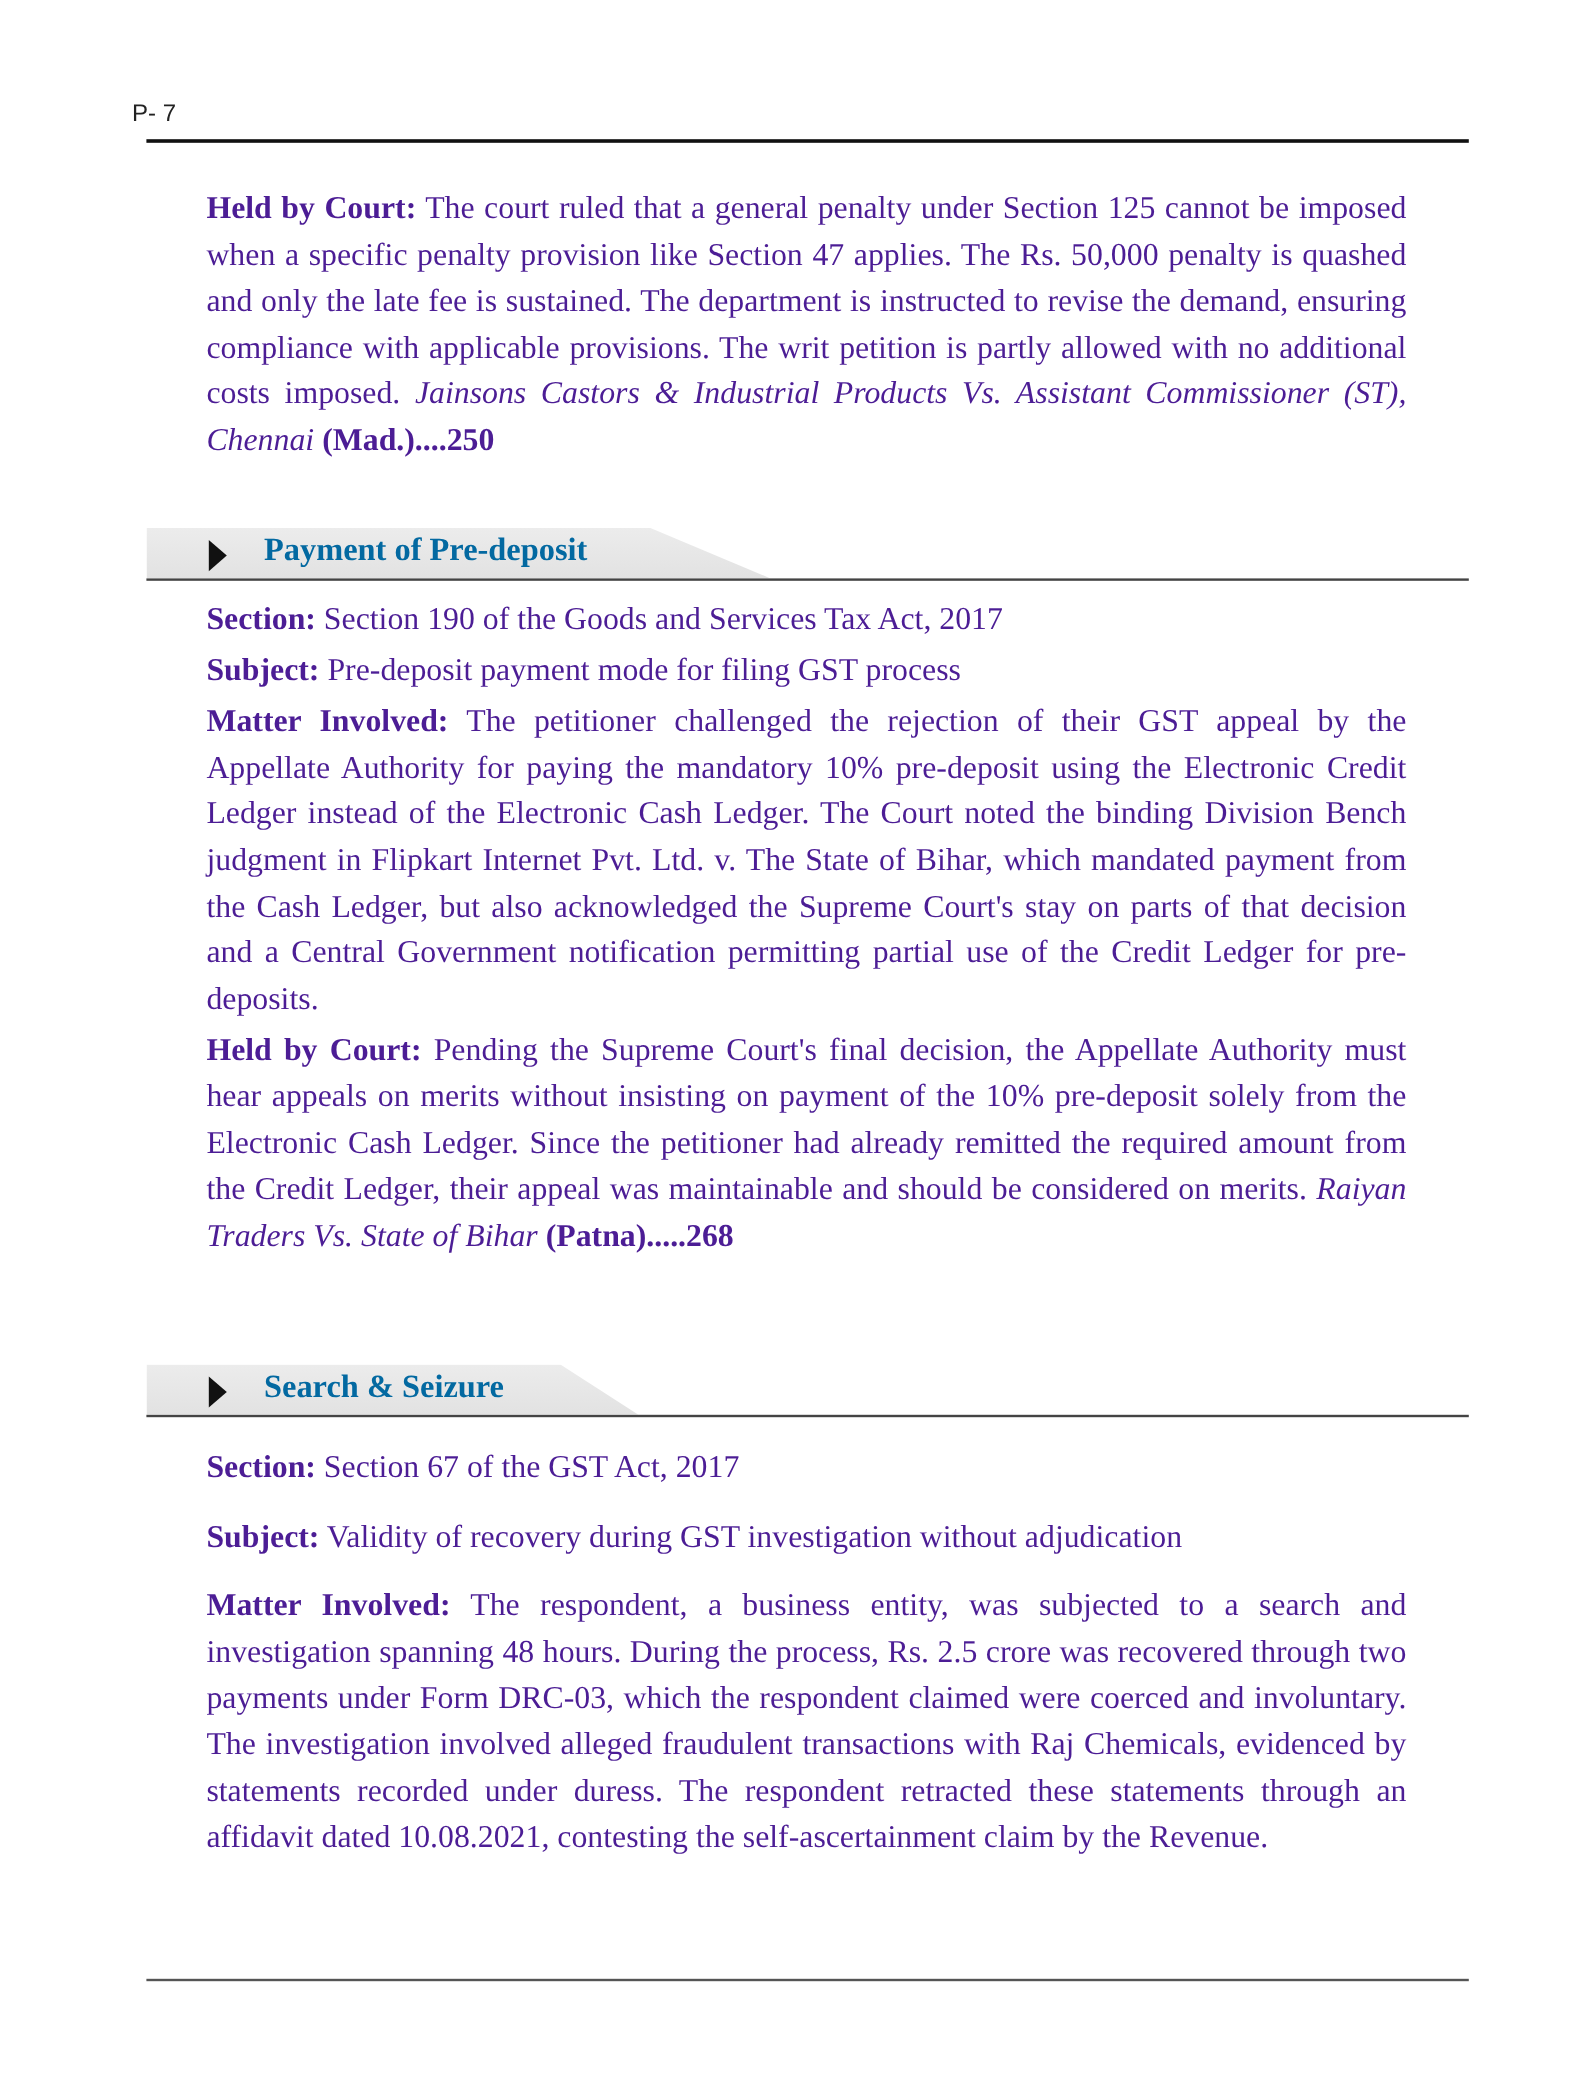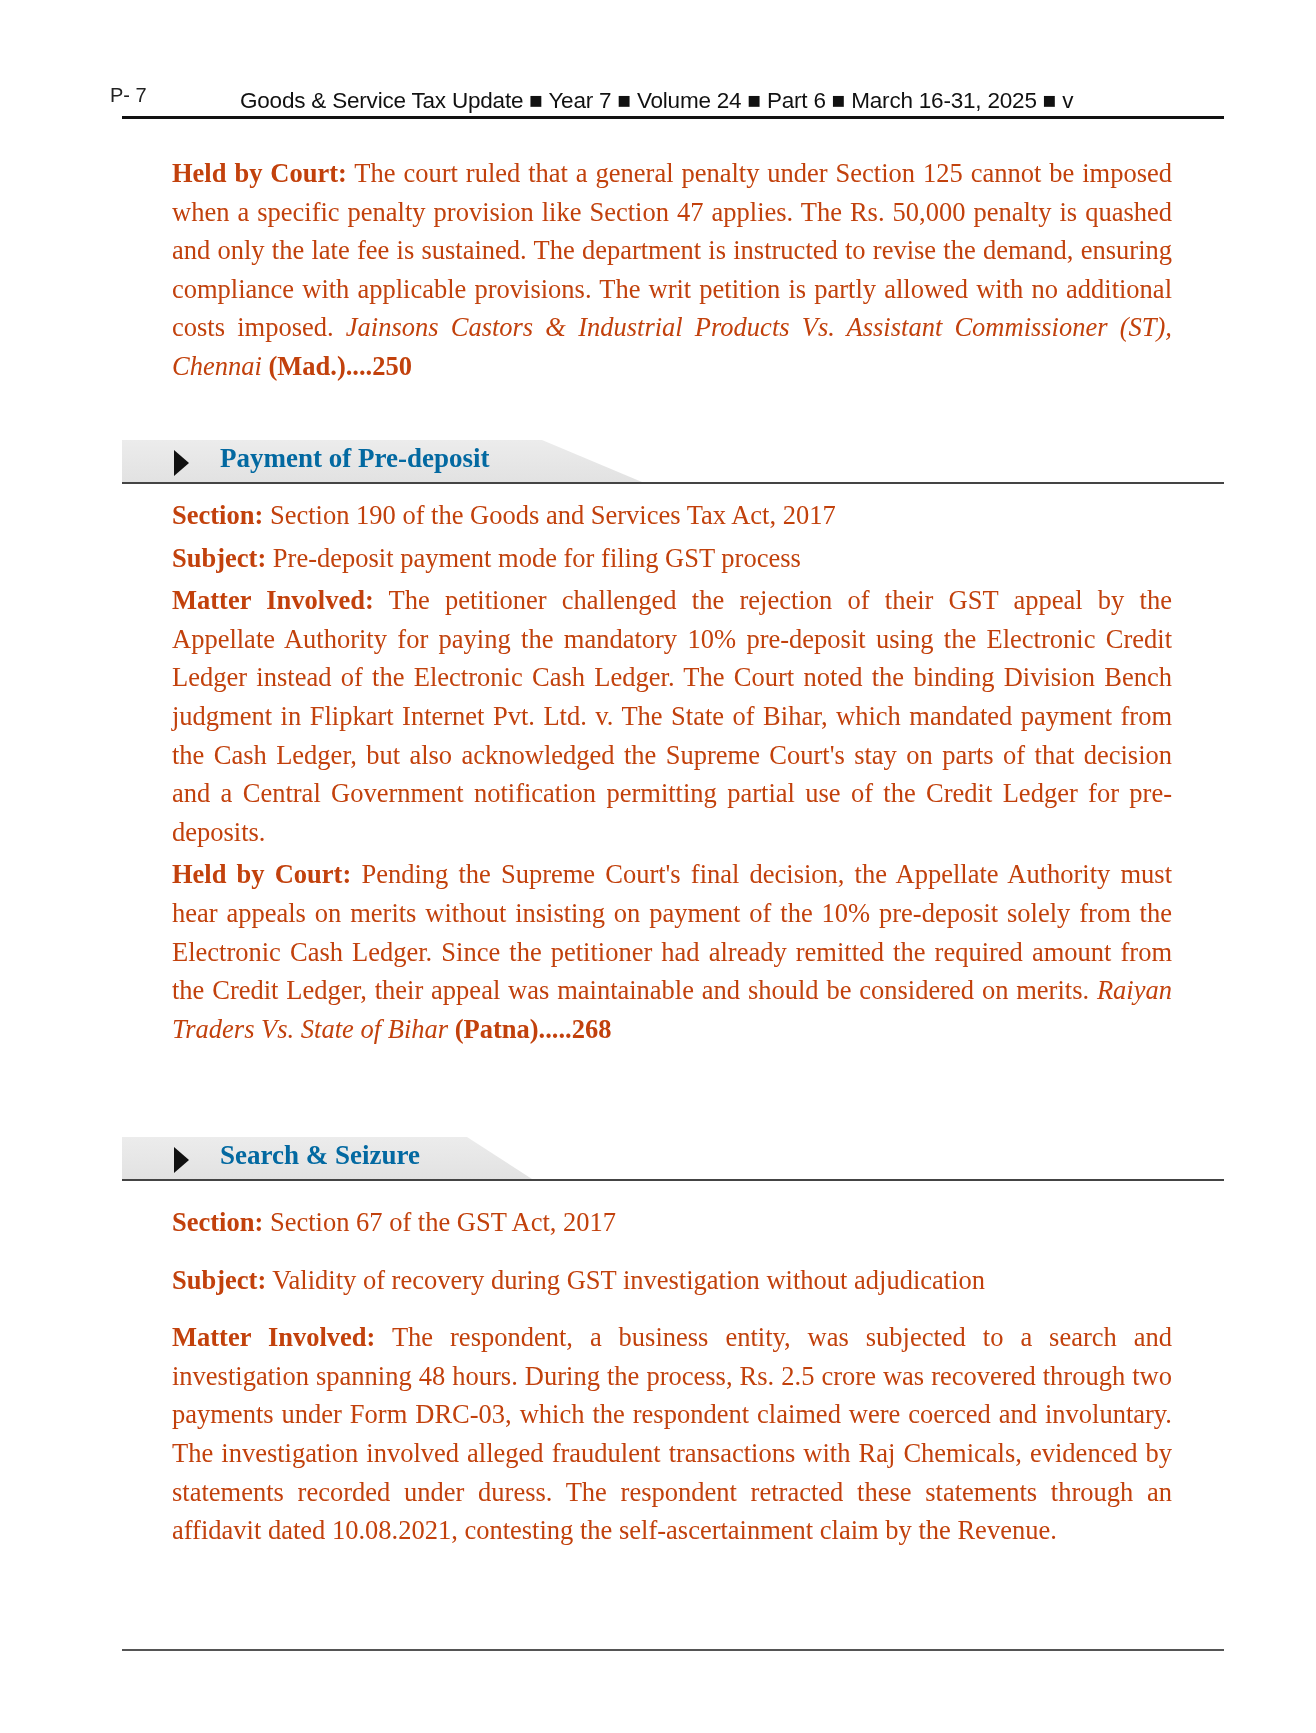--- a/index.html
+++ b/index.html
@@ -1,39 +1,38 @@
 <!DOCTYPE html>
 <html><head>
 <meta charset="utf-8">
 <style>
   html, body { margin: 0; padding: 0; background: #ffffff; }
   body { width: 1316px; height: 1733px; position: relative; overflow: hidden; color: #111; }
   .header { position: absolute; left: 110px; top: 82px; width: 1102px; height: 40px; }
   .page-num { position: absolute; left: 0; top: 2px; font-family: "Liberation Sans", sans-serif; font-size: 20px; color: #222; }
   .running-head { position: absolute; left: 130px; top: 6px; font-family: "Liberation Sans", sans-serif; font-size: 22.5px; color: #111; white-space: nowrap; letter-spacing: -0.2px; }
   .header-rule { position: absolute; left: 122px; top: 116px; width: 1102px; height: 3px; background: #111; }
-  .content { position: absolute; left: 172px; width: 1000px; font-family: "Liberation Serif", serif; font-size: 26.5px; line-height: 38.6px; color: #c2410c; text-align: justify; }
+  .content { position: absolute; left: 172px; width: 1000px; font-family: "Liberation Serif", serif; font-size: 26.5px; line-height: 38.6px; color: #4c1d95; text-align: justify; }
   .content p { margin: 0; }
   .b { font-weight: bold; }
   .i { font-style: italic; }
   .sec-head { position: absolute; left: 122px; width: 1102px; height: 44px; }
   .sec-band { position: absolute; left: 0; top: 0; height: 42px; background: linear-gradient(#ececec, #e2e2e2); }
   .sec-rule { position: absolute; left: 0; bottom: 0; width: 100%; height: 2px; background: #444; }
   .sec-arrow { position: absolute; left: 52px; top: 10px; width: 0; height: 0; border-top: 13px solid transparent; border-bottom: 13px solid transparent; border-left: 15px solid #111; }
   .sec-title { position: absolute; left: 98px; top: 3px; font-family: "Liberation Serif", serif; font-weight: bold; font-size: 27px; color: #0369a1; white-space: nowrap; }
   .footer-rule { position: absolute; left: 122px; top: 1649px; width: 1102px; height: 2px; background: #555; }
   .gap { height: 4px; }
   .gap-l { height: 19px; }
 </style>
 </head>
 <body>
 
 <div class="header">
   <span class="page-num">P- 7</span>
-  <span class="running-head">Goods &amp; Service Tax Update ■ Year 7 ■ Volume 24 ■ Part 6 ■ March 16-31, 2025 ■ v</span>
 </div>
 <div class="header-rule"></div>
 
 <div class="content" style="top:154px;">
   <p><span class="b">Held by Court:</span><span> The court ruled that a general penalty under Section 125 cannot be imposed when a specific penalty provision like Section 47 applies. The Rs. 50,000 penalty is quashed and only the late fee is sustained. The department is instructed to revise the demand, ensuring compliance with applicable provisions. The writ petition is partly allowed with no additional costs imposed. </span><span class="i">Jainsons Castors &amp; Industrial Products Vs. Assistant Commissioner (ST), Chennai</span><span class="b"> (Mad.)....250</span></p>
 </div>
 
 <div class="sec-head" style="top:440px;">
   <div class="sec-band" style="width:440px; clip-path: polygon(0 0, 420px 0, 520px 100%, 0 100%); width:520px;"></div>
   <div class="sec-arrow"></div>

